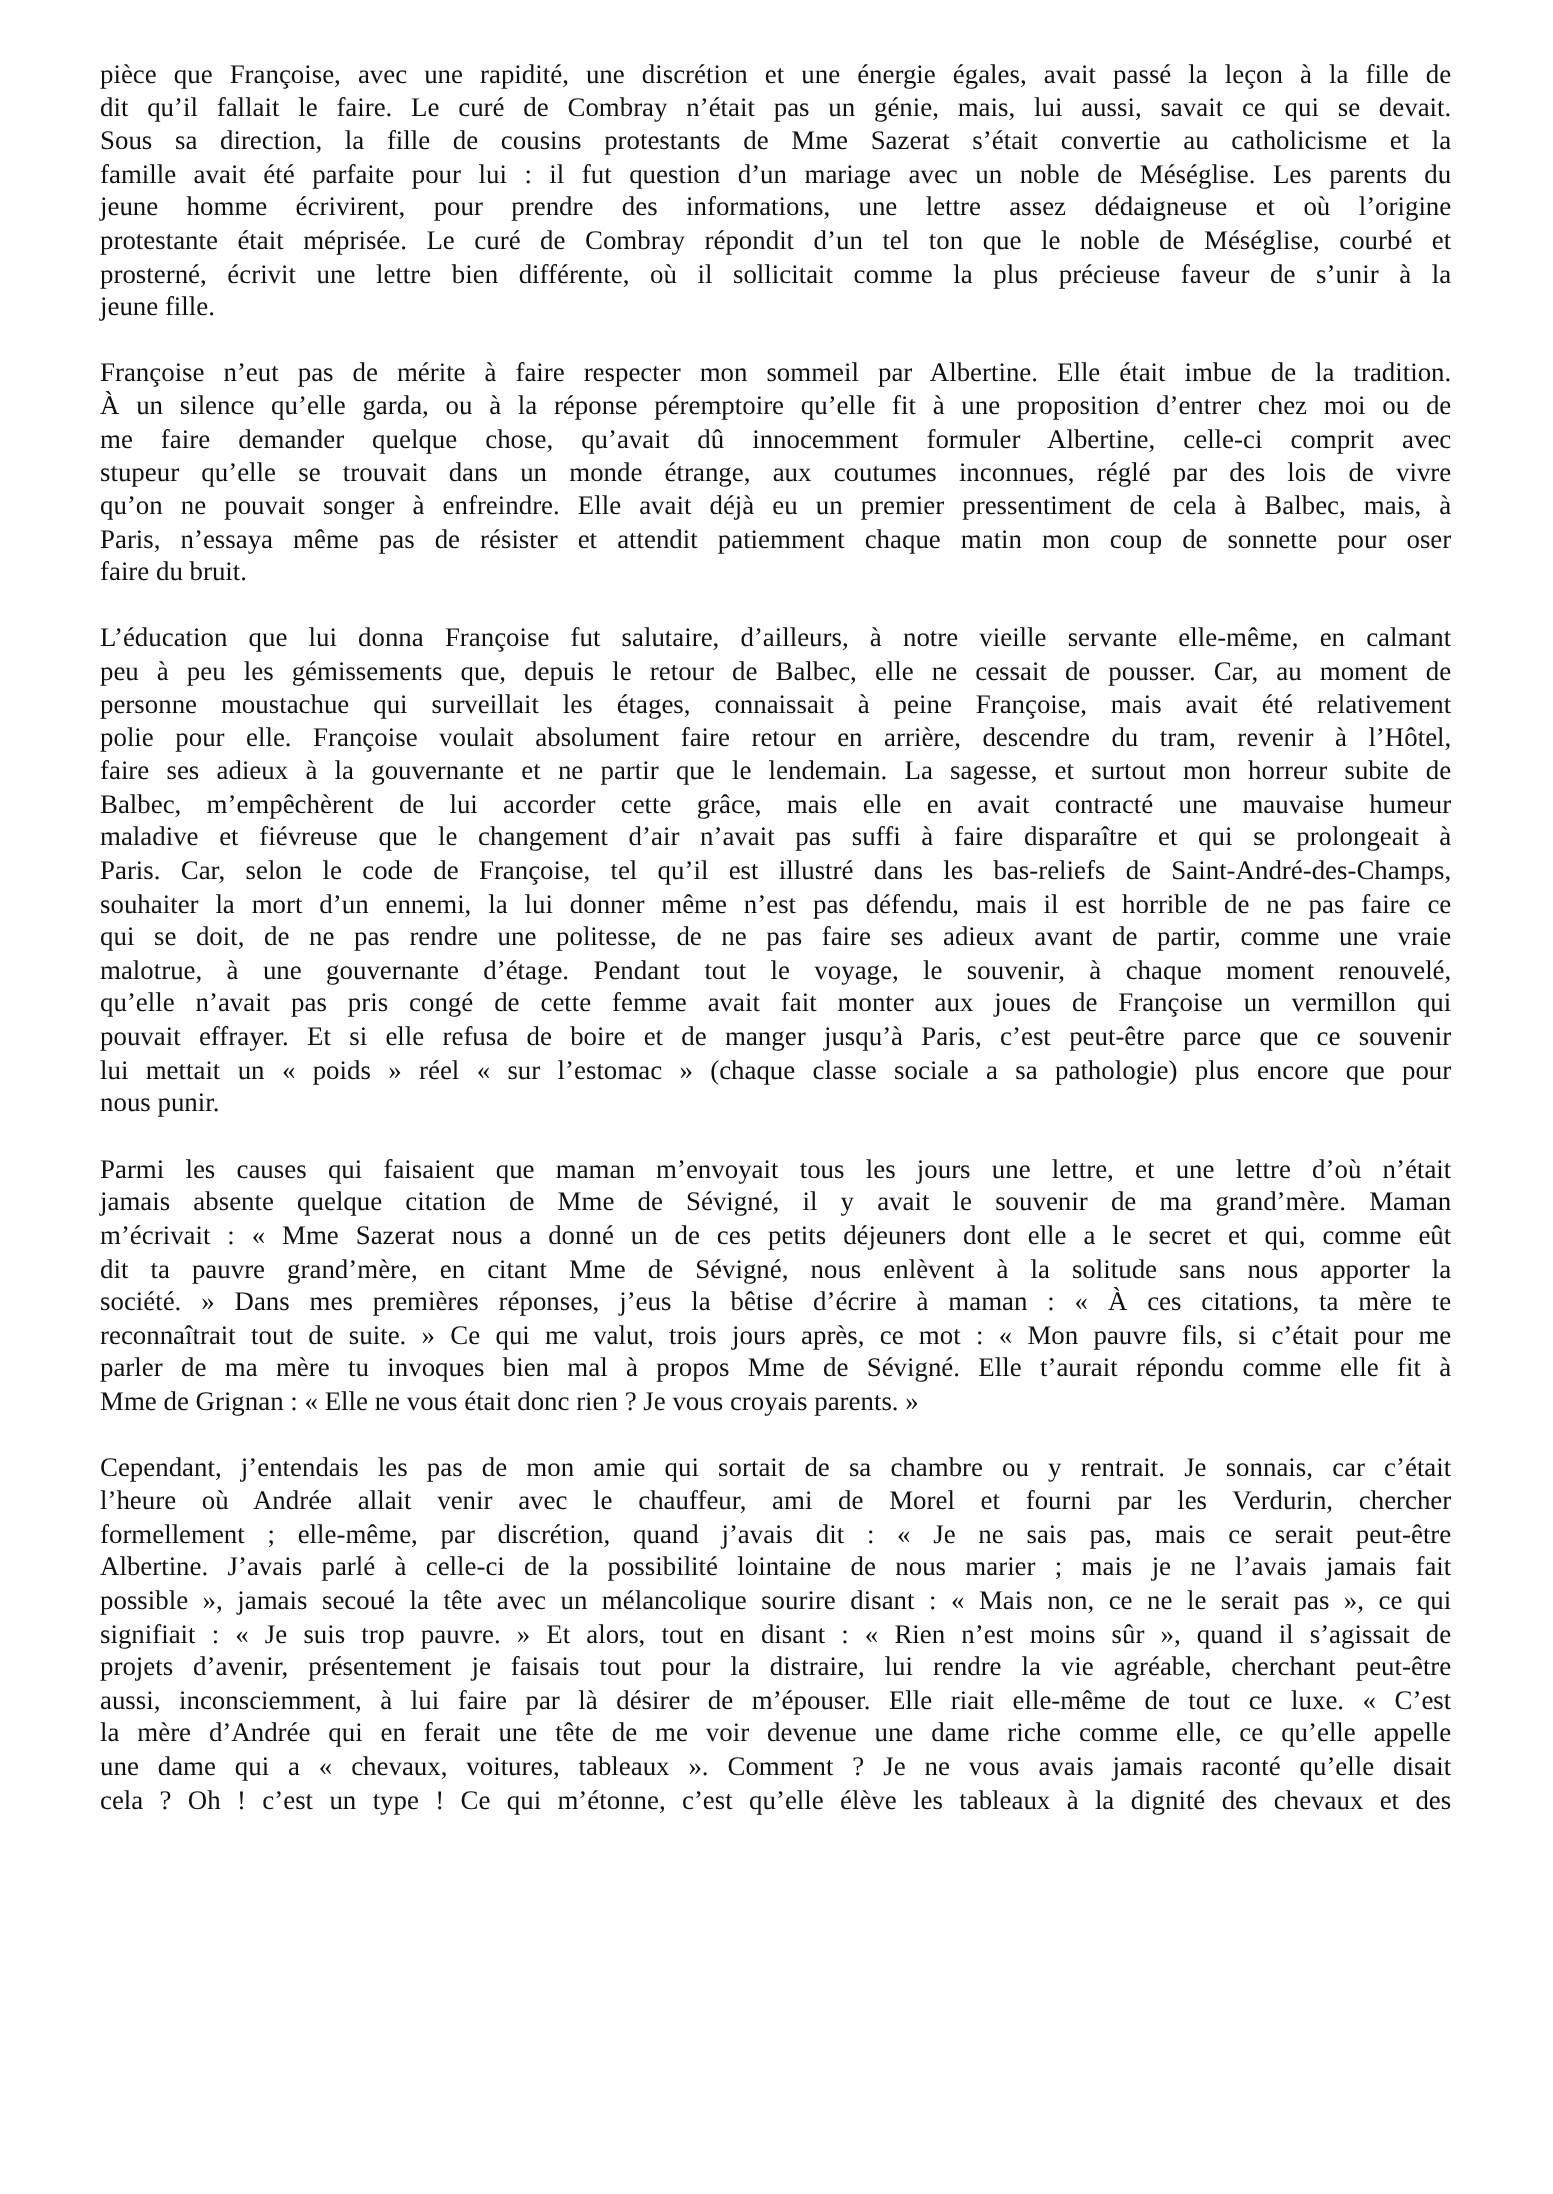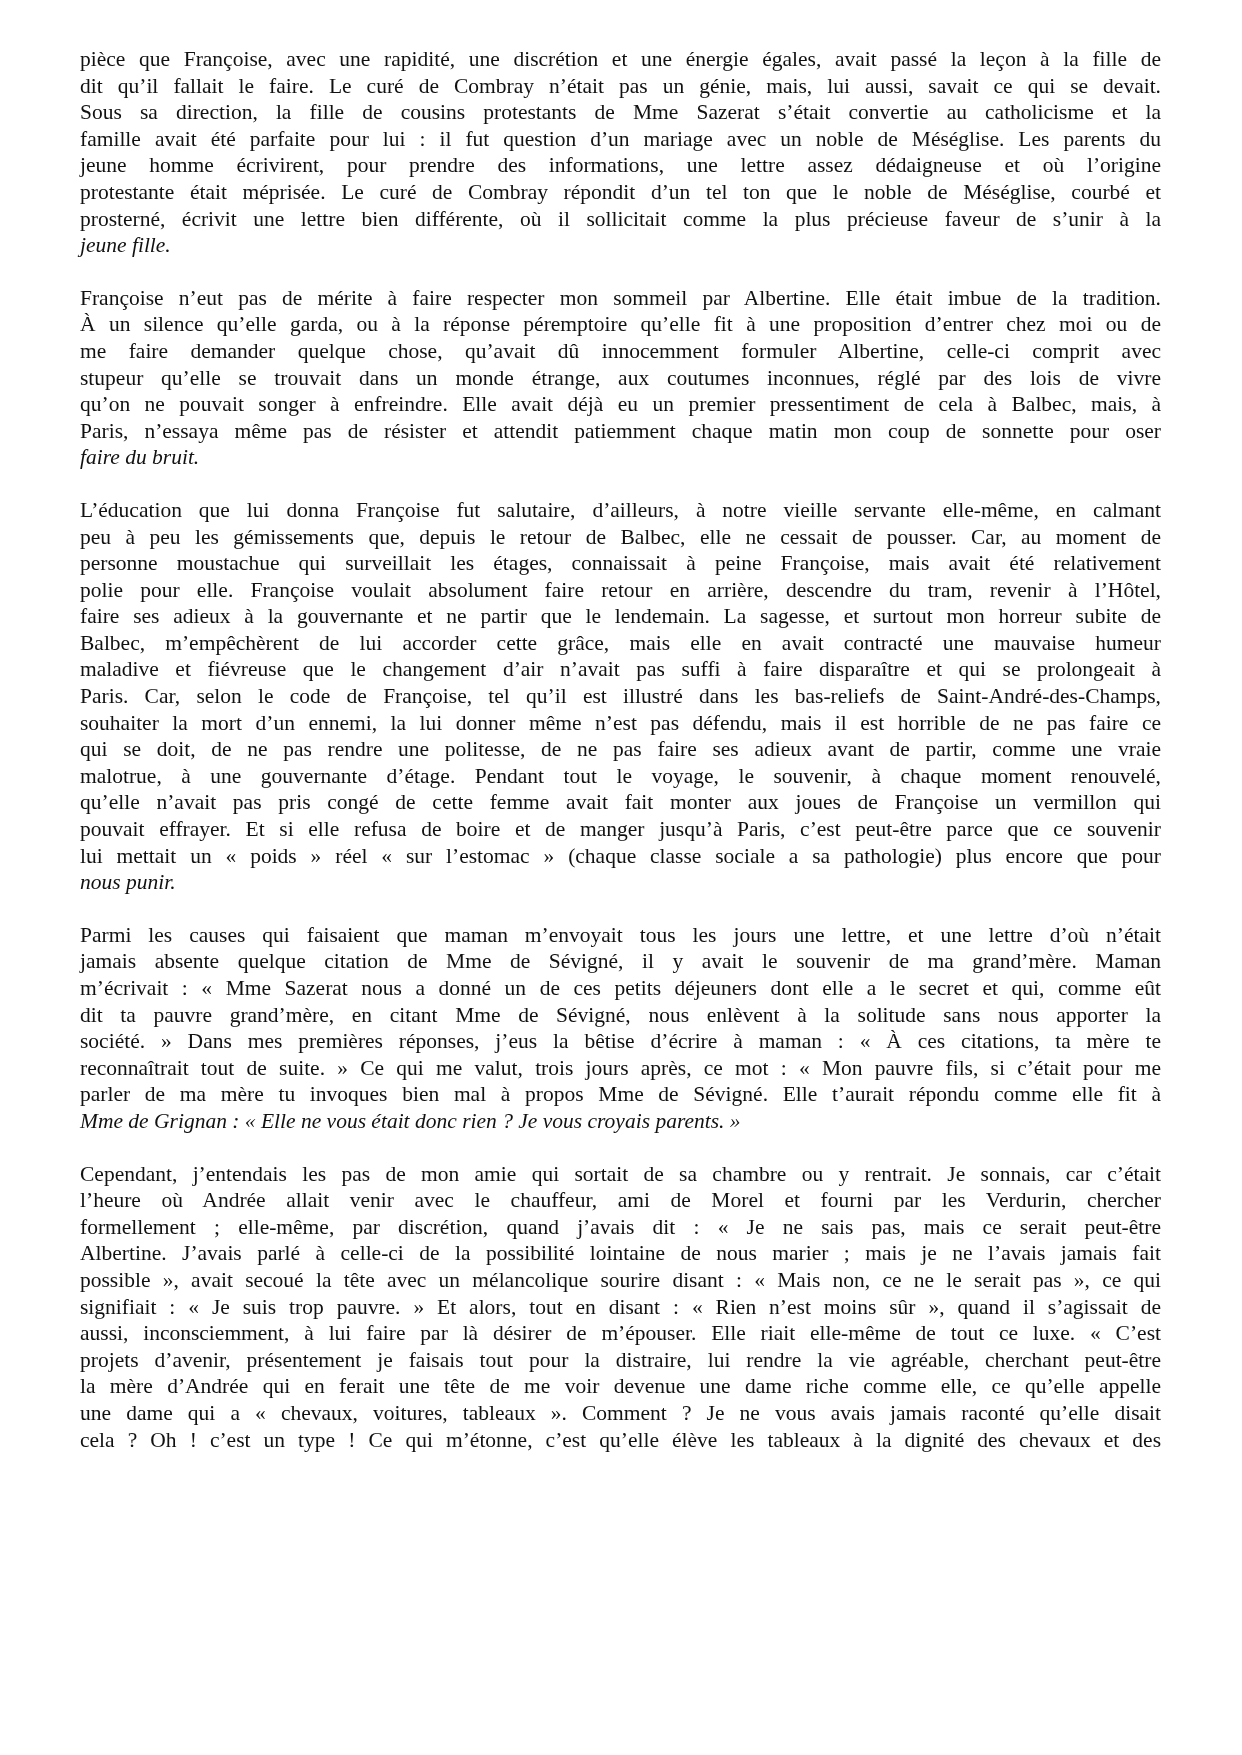--- a/index.html
+++ b/index.html
@@ -29,21 +29,20 @@
       display: block;
       height: 26.6px;
       line-height: 26.6px;
       white-space: nowrap;
       text-align: justify;
       text-align-last: justify;
       overflow: visible;
     }
     .line.last {
       text-align-last: left;
-      font-style: italic;
     }
   </style>
 </head>
 <body>
 
 <div class="page">
   <div class="para">
       <span class="line">pièce que Françoise, avec une rapidité, une discrétion et une énergie égales, avait passé la leçon à la fille de</span>
       <span class="line">dit qu’il fallait le faire. Le curé de Combray n’était pas un génie, mais, lui aussi, savait ce qui se devait.</span>
       <span class="line">Sous sa direction, la fille de cousins protestants de Mme Sazerat s’était convertie au catholicisme et la</span>
@@ -87,21 +86,21 @@
       <span class="line">société. » Dans mes premières réponses, j’eus la bêtise d’écrire à maman : « À ces citations, ta mère te</span>
       <span class="line">reconnaîtrait tout de suite. » Ce qui me valut, trois jours après, ce mot : « Mon pauvre fils, si c’était pour me</span>
       <span class="line">parler de ma mère tu invoques bien mal à propos Mme de Sévigné. Elle t’aurait répondu comme elle fit à</span>
       <span class="line last">Mme de Grignan : « Elle ne vous était donc rien ? Je vous croyais parents. »</span>
     </div>
   <div class="para">
       <span class="line">Cependant, j’entendais les pas de mon amie qui sortait de sa chambre ou y rentrait. Je sonnais, car c’était</span>
       <span class="line">l’heure où Andrée allait venir avec le chauffeur, ami de Morel et fourni par les Verdurin, chercher</span>
       <span class="line">formellement ; elle-même, par discrétion, quand j’avais dit : « Je ne sais pas, mais ce serait peut-être</span>
       <span class="line">Albertine. J’avais parlé à celle-ci de la possibilité lointaine de nous marier ; mais je ne l’avais jamais fait</span>
-      <span class="line">possible », avait secoué la tête avec un mélancolique sourire disant : « Mais non, ce ne le serait pas », ce qui</span>
+      <span class="line">possible », jamais secoué la tête avec un mélancolique sourire disant : « Mais non, ce ne le serait pas », ce qui</span>
       <span class="line">signifiait : « Je suis trop pauvre. » Et alors, tout en disant : « Rien n’est moins sûr », quand il s’agissait de</span>
+      <span class="line">projets d’avenir, présentement je faisais tout pour la distraire, lui rendre la vie agréable, cherchant peut-être</span>
       <span class="line">aussi, inconsciemment, à lui faire par là désirer de m’épouser. Elle riait elle-même de tout ce luxe. « C’est</span>
-      <span class="line">projets d’avenir, présentement je faisais tout pour la distraire, lui rendre la vie agréable, cherchant peut-être</span>
       <span class="line">la mère d’Andrée qui en ferait une tête de me voir devenue une dame riche comme elle, ce qu’elle appelle</span>
       <span class="line">une dame qui a « chevaux, voitures, tableaux ». Comment ? Je ne vous avais jamais raconté qu’elle disait</span>
       <span class="line">cela ? Oh ! c’est un type ! Ce qui m’étonne, c’est qu’elle élève les tableaux à la dignité des chevaux et des</span>
     </div>
 </div>
 
 </body></html>

